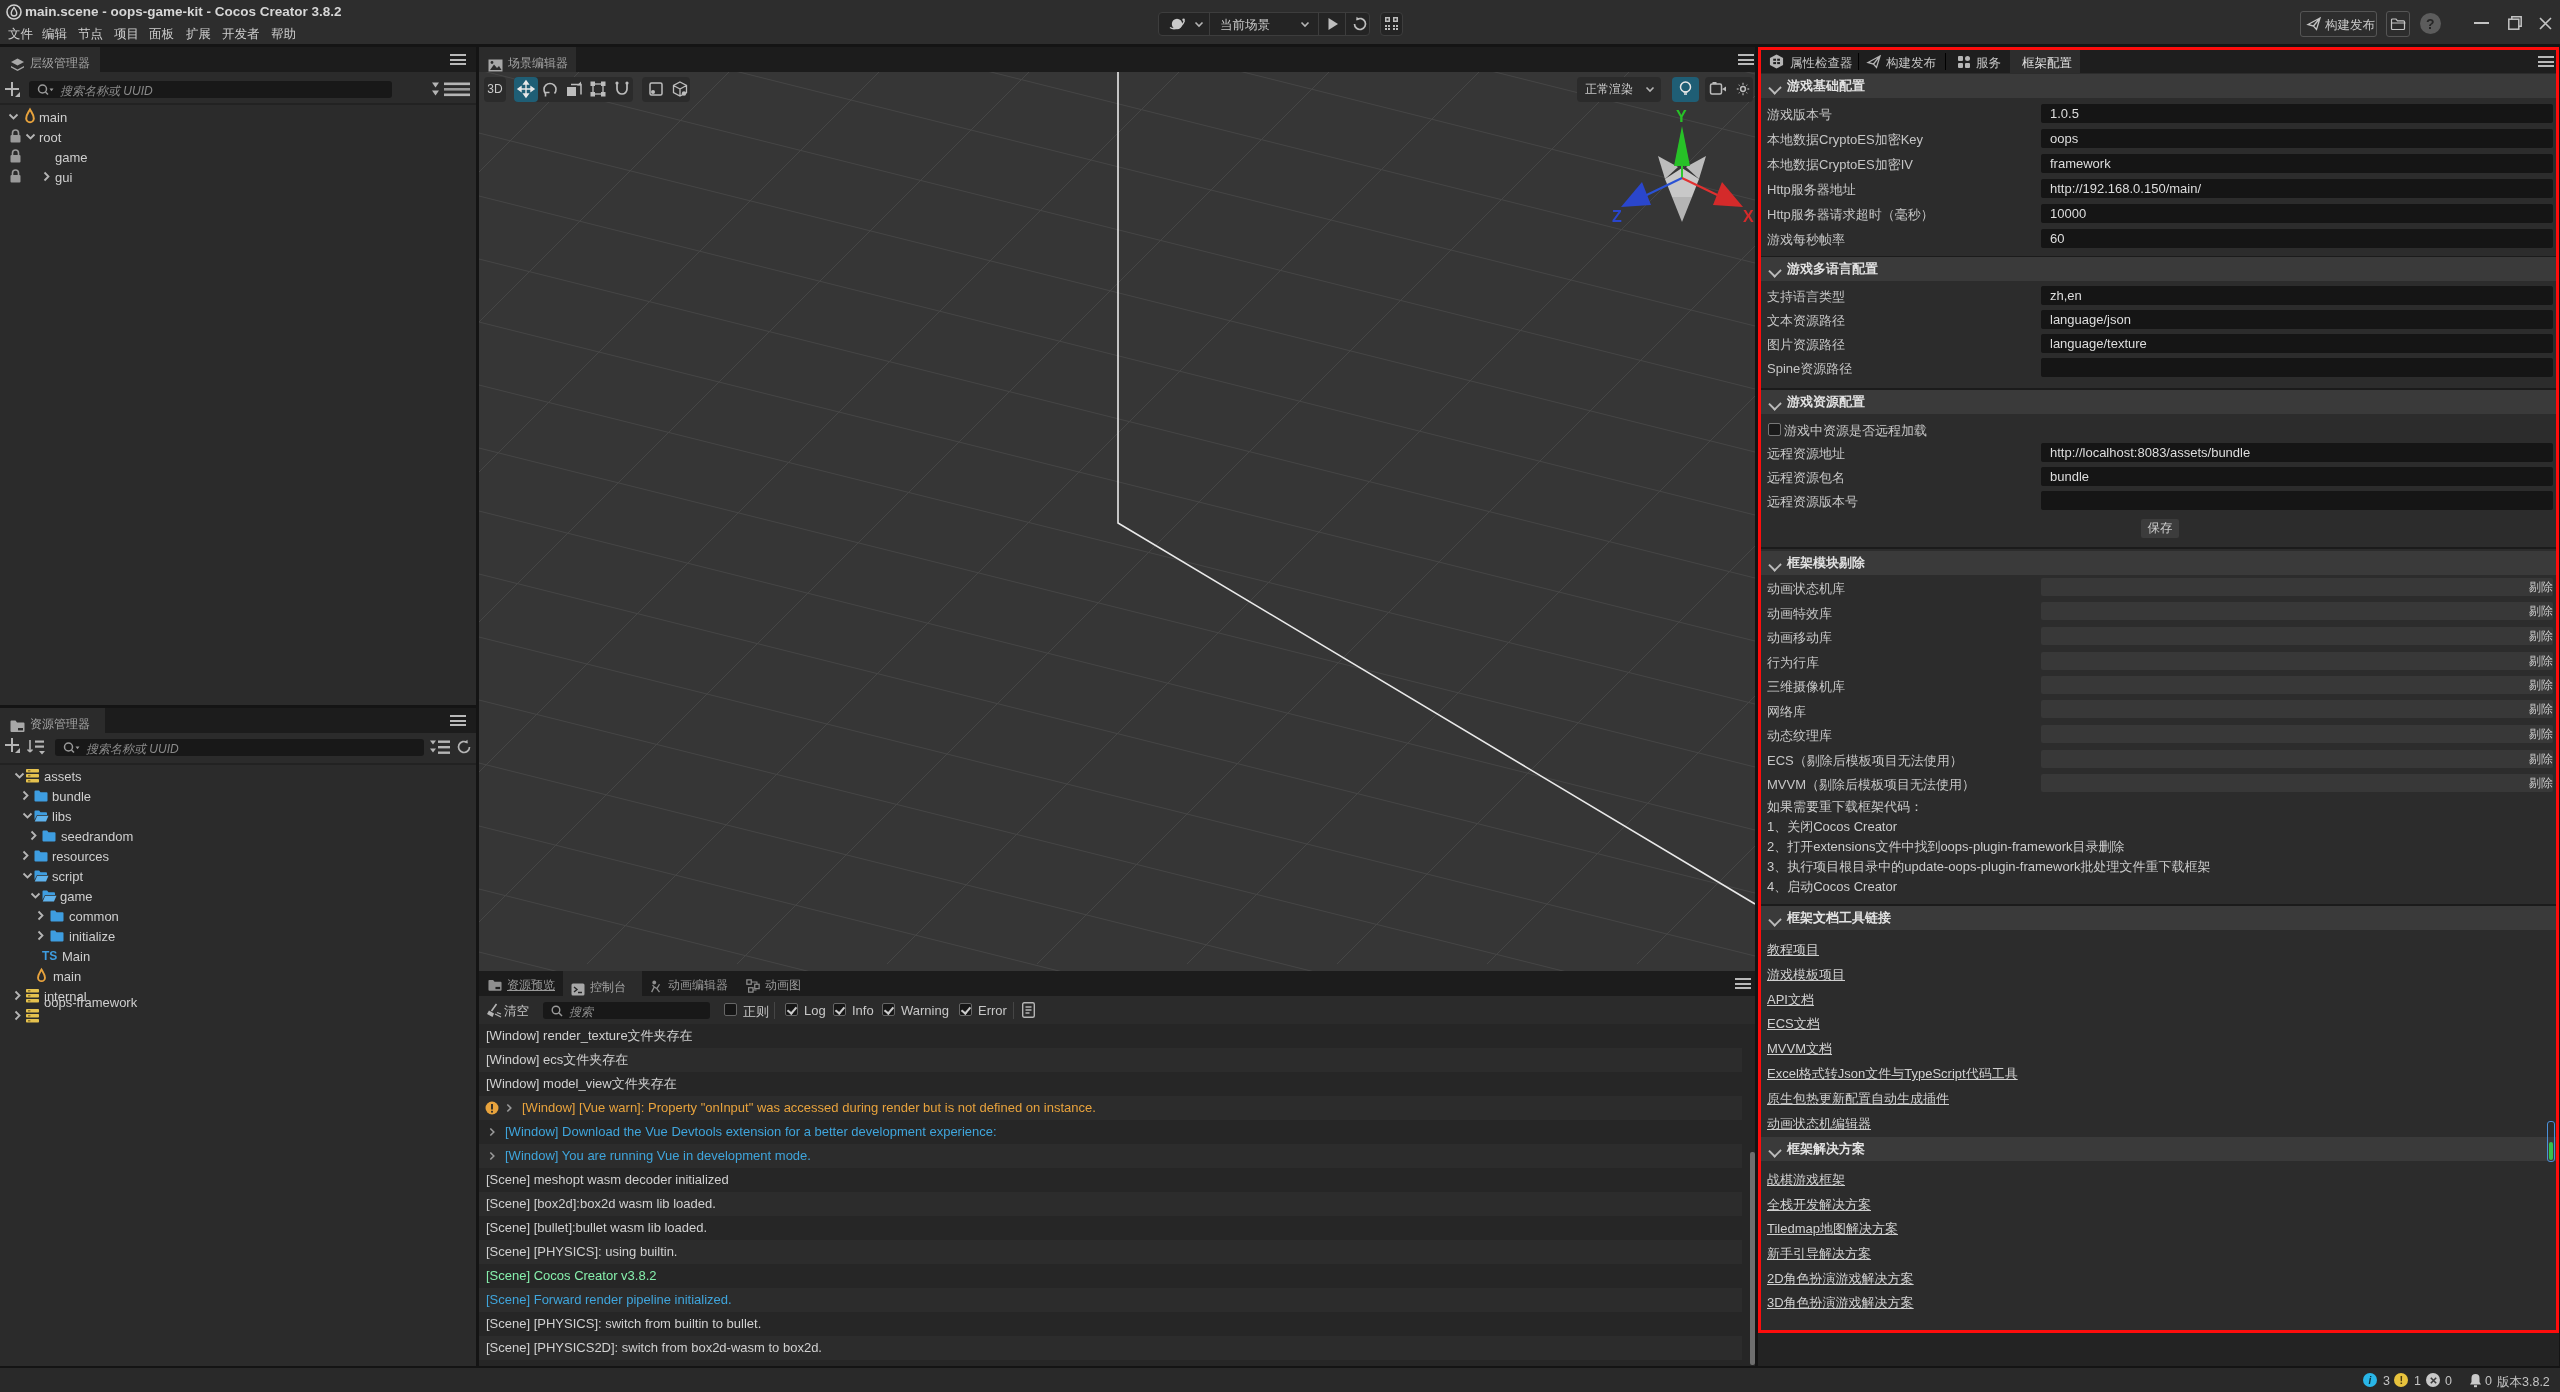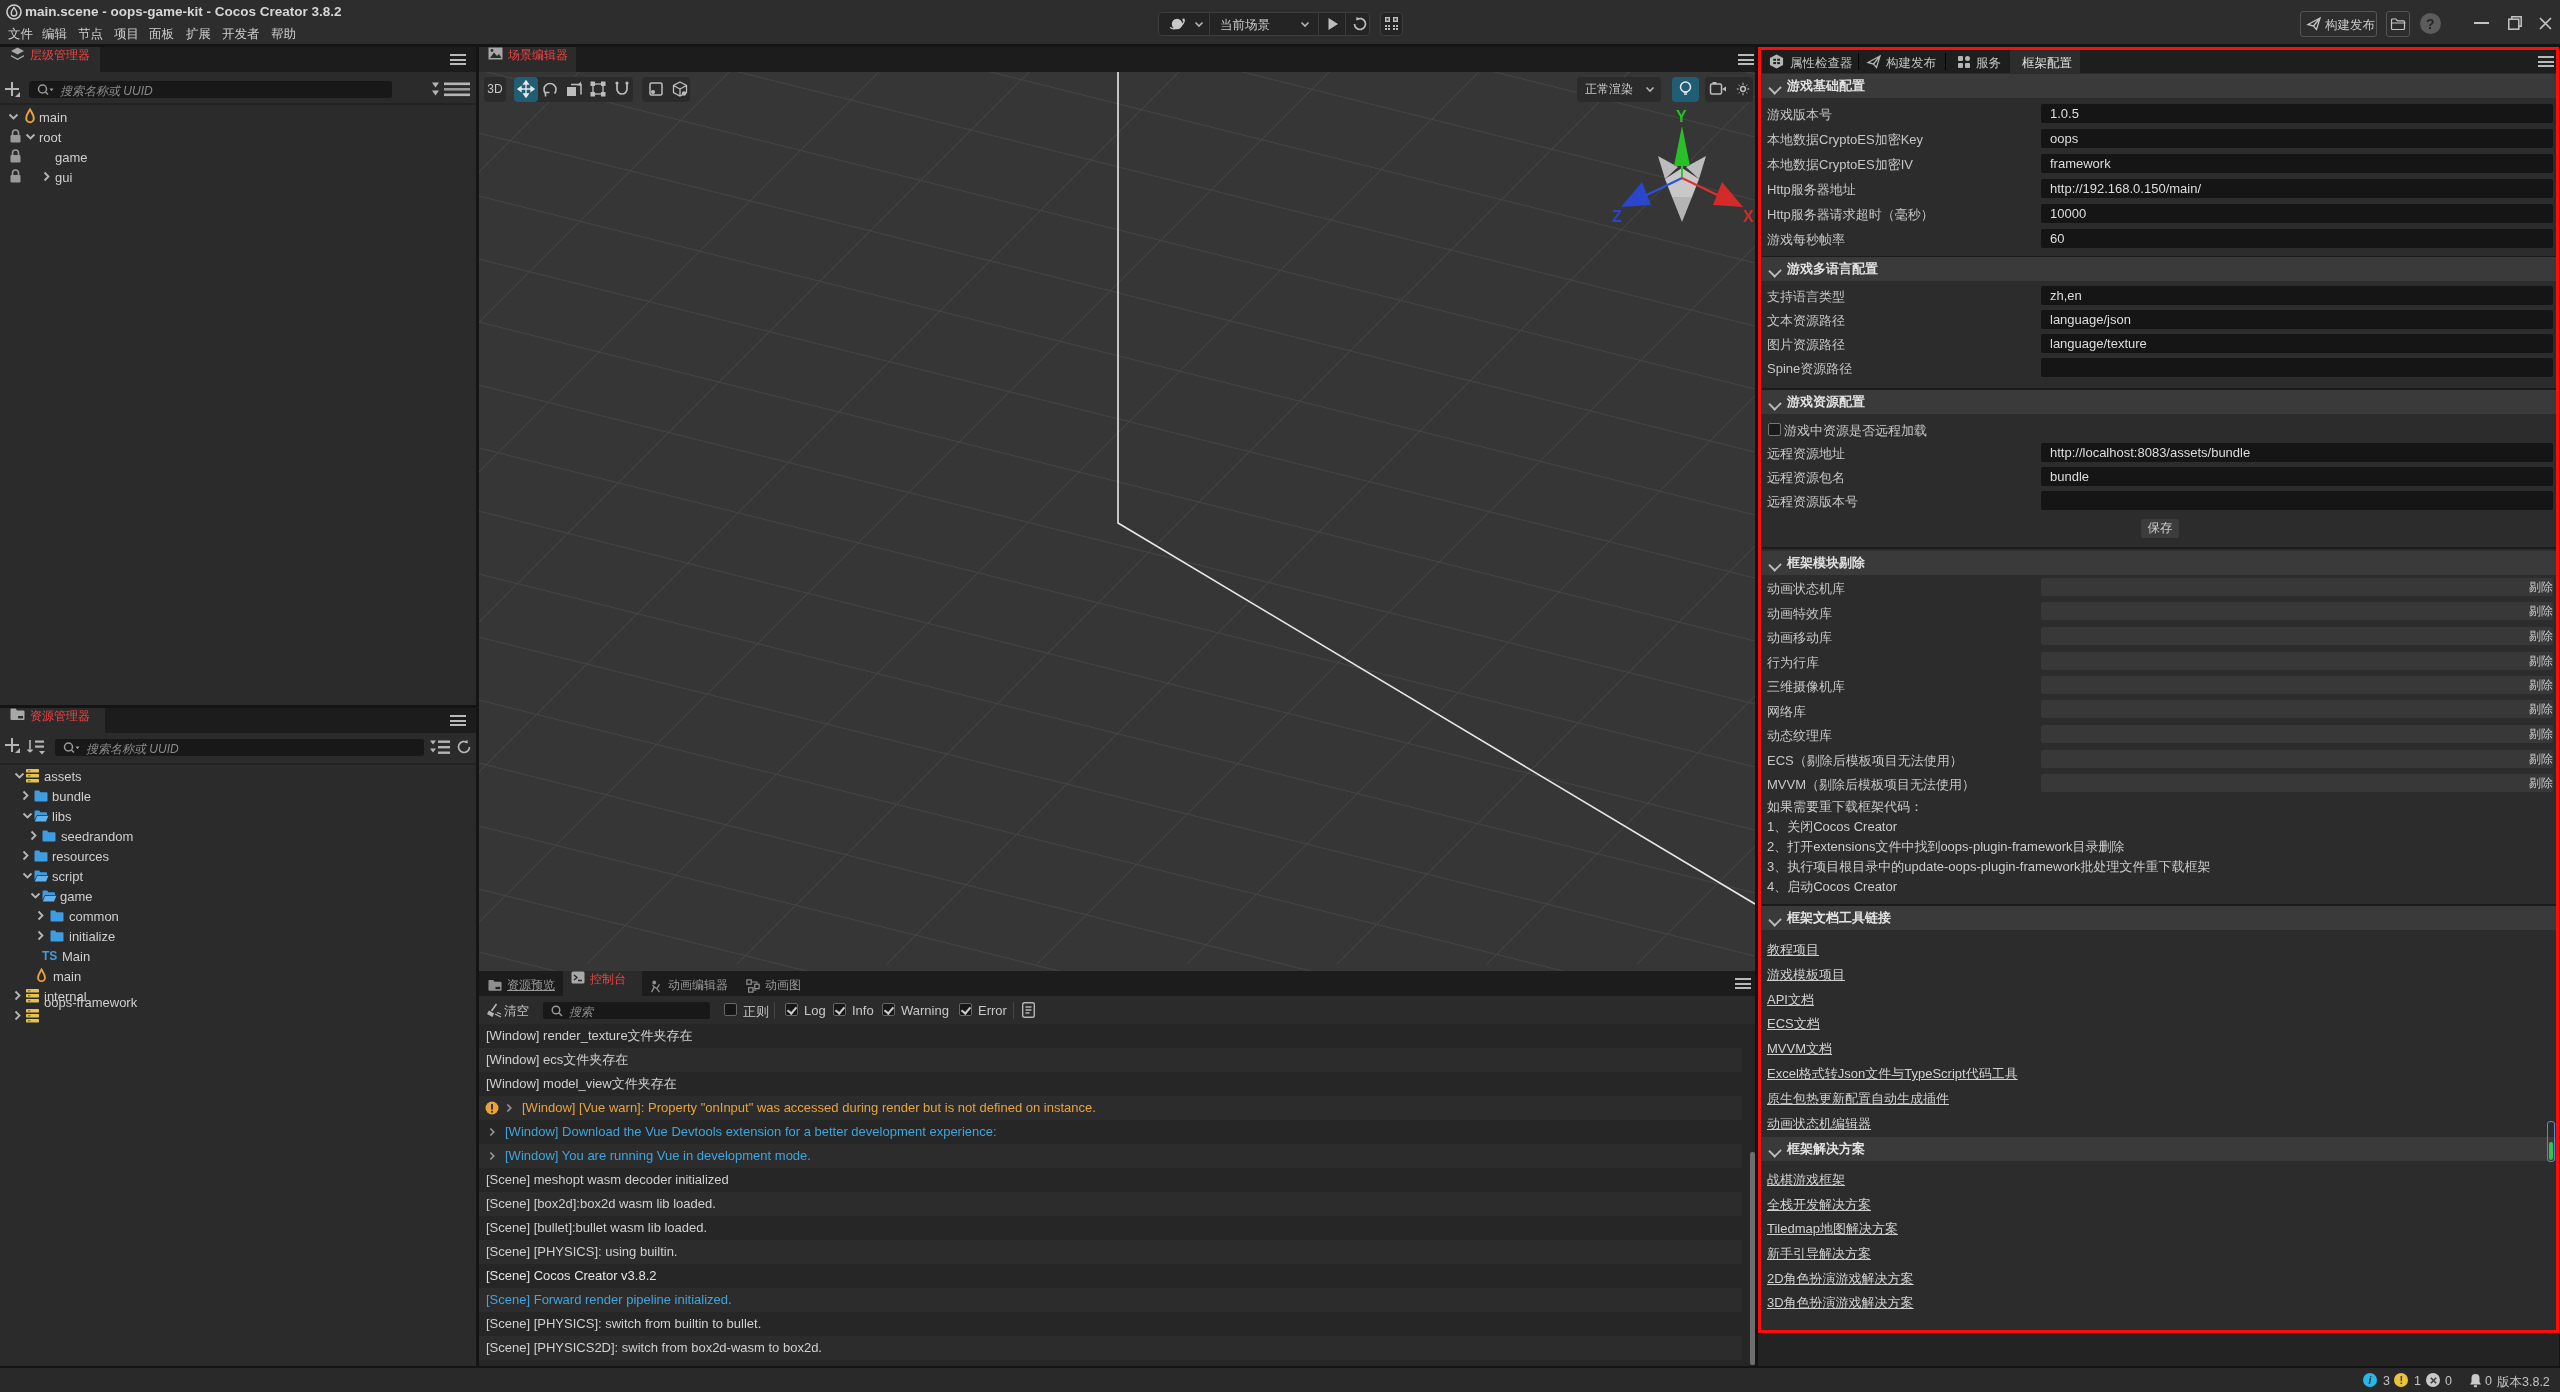--- a/index.html
+++ b/index.html
@@ -2,21 +2,21 @@
 <html><head>
 <meta charset="utf-8">
 <style>
   * { margin:0; padding:0; box-sizing:border-box; }
   html,body { width:2560px; height:1392px; background:#1a1a1a; overflow:hidden; }
   body { font-family:"Liberation Sans",sans-serif; color:#cccccc; }
   .abs { position:absolute; }
   #stage { position:relative; width:2560px; height:1392px; background:#141414; }
   .panel { position:absolute; background:#2b2b2b; }
   .tabbar { position:absolute; left:0; top:0; right:0; height:25px; background:#1c1c1c; }
-  .tab { position:absolute; top:0; height:25px; background:#2b2b2b; display:flex; align-items:flex-start; font-size:12px; color:#ef4444; }
+  .tab { position:absolute; top:0; height:25px; background:#2b2b2b; display:flex; align-items:flex-end; font-size:12px; color:#a3a3a3; }
   .ham { position:absolute; width:16px; height:11px; display:flex; flex-direction:column; justify-content:space-between; }
   .ham i { display:block; height:2px; background:#b9b9b9; }
   .sbox { position:absolute; background:#181818; border-radius:3px; }
   .phold { position:absolute; font-style:italic; font-size:12px; color:#8a8a8a; }
   .row { position:absolute; font-size:13px; color:#cfcfcf; white-space:nowrap; }
   .lock { position:absolute; }
   svg { position:absolute; overflow:visible; }
   .rlabel { position:absolute; left:6px; font-size:13px; color:#c6c6c6; white-space:nowrap; }
   .rinput { position:absolute; left:280px; width:512px; height:19px; background:#151515; border-radius:2px; font-size:13px; color:#dedede; line-height:19px; padding-left:9px; white-space:nowrap; overflow:hidden; }
   .rsect { position:absolute; left:0; width:795px; height:24px; background:#3a3a3a; font-size:13px; font-weight:bold; color:#e2e2e2; line-height:24px; padding-left:26px; }
@@ -548,21 +548,21 @@
     <div class="logrow" style="top:149px;background:#262626;color:#3fa5dc;padding-left:26px;"><svg style="position:absolute;left:10px;top:7px;" width="7" height="10" viewBox="0 0 8 11">
           <path d="M1.5 1.5 L5.5 5.5 L1.5 9.5" stroke="#9a9a9a" stroke-width="1.8" fill="none"></path>
         </svg>[Window] Download the Vue Devtools extension for a better development experience:</div>
     <div class="logrow" style="top:197px;background:#262626;color:#d0d0d0;padding-left:7px;">[Scene] meshopt wasm decoder initialized</div>
     <div class="logrow" style="top:173px;background:#2c2c2c;color:#3fa5dc;padding-left:26px;"><svg style="position:absolute;left:10px;top:7px;" width="7" height="10" viewBox="0 0 8 11">
           <path d="M1.5 1.5 L5.5 5.5 L1.5 9.5" stroke="#9a9a9a" stroke-width="1.8" fill="none"></path>
         </svg>[Window] You are running Vue in development mode.</div>
     <div class="logrow" style="top:221px;background:#2c2c2c;color:#d0d0d0;padding-left:7px;">[Scene] [box2d]:box2d wasm lib loaded.</div>
     <div class="logrow" style="top:245px;background:#262626;color:#d0d0d0;padding-left:7px;">[Scene] [bullet]:bullet wasm lib loaded.</div>
     <div class="logrow" style="top:269px;background:#2c2c2c;color:#d0d0d0;padding-left:7px;">[Scene] [PHYSICS]: using builtin.</div>
-    <div class="logrow" style="top:293px;background:#262626;color:#e5e5e5;padding-left:7px;">[Scene] Cocos Creator v3.8.2</div>
+    <div class="logrow" style="top:293px;background:#262626;color:#86efac;padding-left:7px;">[Scene] Cocos Creator v3.8.2</div>
     <div class="logrow" style="top:317px;background:#2c2c2c;color:#3fa5dc;padding-left:7px;">[Scene] Forward render pipeline initialized.</div>
     <div class="logrow" style="top:341px;background:#262626;color:#d0d0d0;padding-left:7px;">[Scene] [PHYSICS]: switch from builtin to bullet.</div>
     <div class="logrow" style="top:365px;background:#2c2c2c;color:#d0d0d0;padding-left:7px;">[Scene] [PHYSICS2D]: switch from box2d-wasm to box2d.</div>
     <div class="abs" style="left:1271px;top:181px;width:5px;height:213px;background:#6e6e6e;border-radius:2px;"></div>
   </div>
 
   <div class="abs" style="left:1758px;top:1330px;width:801px;height:36px;background:#232323;"></div>
   <div class="abs" id="right" style="left:1758px;top:47px;width:801px;height:1286px;border:3px solid #fd0d0c;background:#2c2c2c;">
     <div class="abs" style="left:0;top:0;width:795px;height:23px;background:#1e1e1e;"></div>
     <svg style="left:8px;top:4px;" width="15" height="15" viewBox="0 0 16 16">

